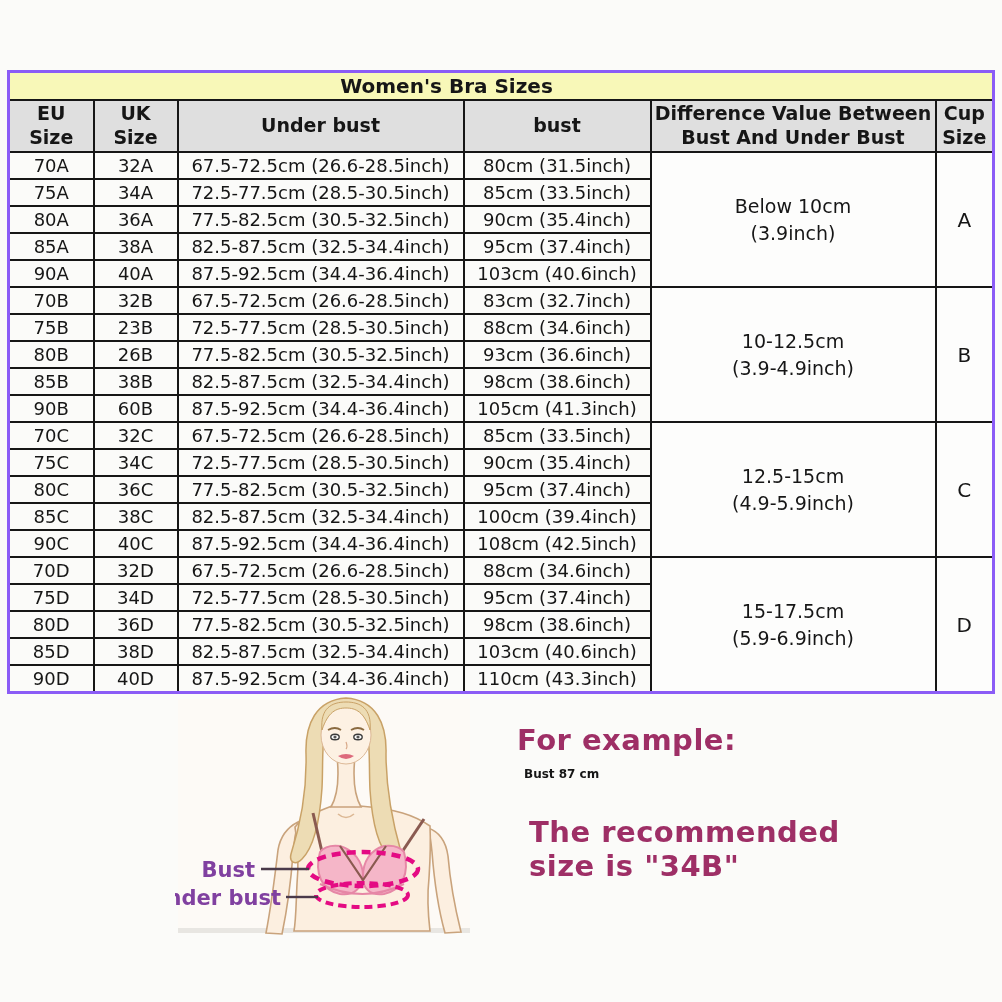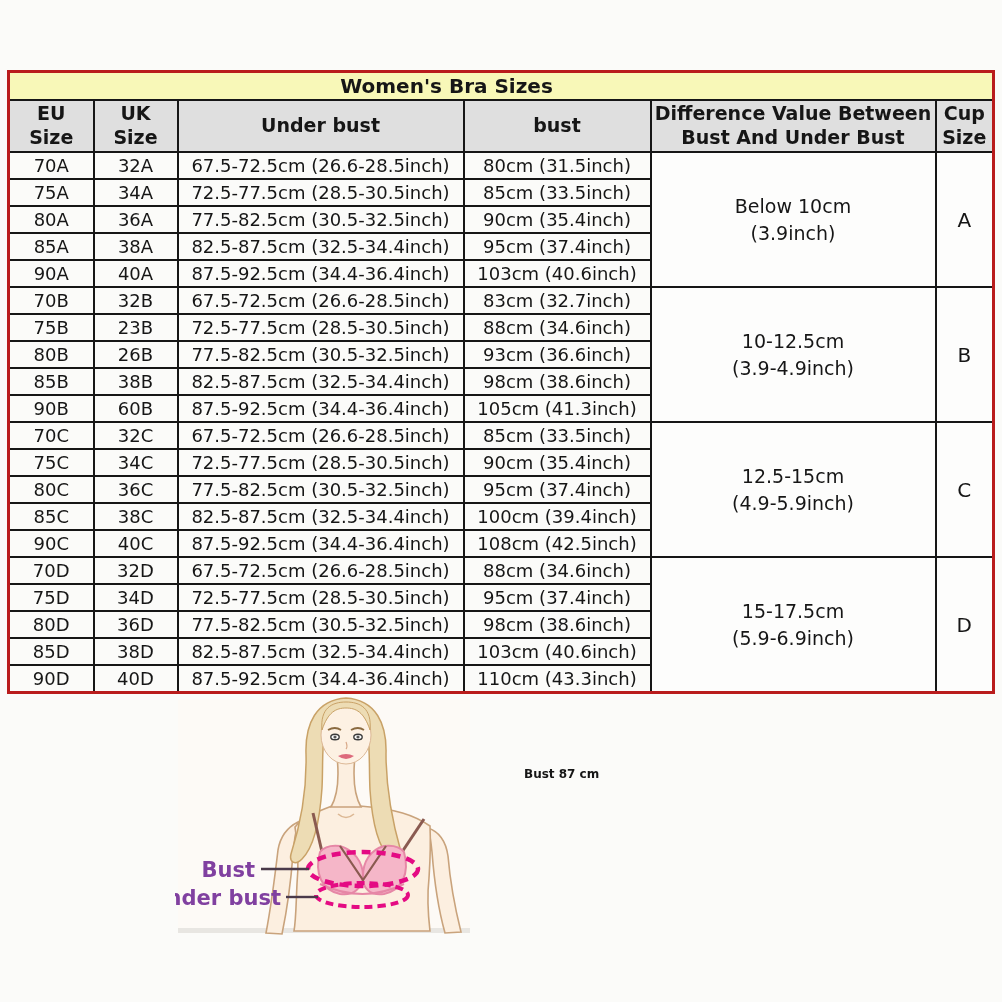--- a/index.html
+++ b/index.html
@@ -9,21 +9,21 @@
     font-family:"DejaVu Sans",sans-serif;
     color:#161616;
     position:relative;
   }
   #stage{position:absolute;left:0;top:0;width:1002px;height:1002px;}
 
   
   #size-table{
     position:absolute;left:7px;top:70px;width:988px;
     border-collapse:collapse;table-layout:fixed;
-    border:3px solid #b91c1c;
+    border:3px solid #8b5cf6;
     background:#fbfbf9;
   }
   #size-table td,#size-table th{
     border:2px solid #161616;
     text-align:center;vertical-align:middle;
     padding:0 3px;overflow:hidden;
   }
   #size-table .title-cell{
     background:#f8f8b8;
     height:26px;font-size:20px;font-weight:bold;
@@ -263,15 +263,18 @@
 
     <ellipse cx="363" cy="869" rx="55" ry="17" fill="none" stroke="#e40b83" stroke-width="4.5" stroke-dasharray="9 6"></ellipse>
     <ellipse cx="362" cy="895" rx="46" ry="12" fill="none" stroke="#e40b83" stroke-width="4" stroke-dasharray="8 5"></ellipse>
 
     <line x1="261" y1="869" x2="309" y2="869" stroke="#4a3a4a" stroke-width="2.4"></line>
     <line x1="286" y1="897" x2="318" y2="897" stroke="#4a3a4a" stroke-width="2.4"></line>
     <text x="255" y="877" text-anchor="end" font-size="21" font-weight="bold" fill="#8040a0">Bust</text>
     <text x="281" y="905" text-anchor="end" font-size="21" font-weight="bold" fill="#8040a0">Under bust</text>
   </svg>
 
+  <div id="example-heading" class="magenta-heading">For example:</div>
   <div id="example-bust">Bust 87 cm</div>
+  <div id="example-recommendation" class="magenta-heading">The recommended
+size is "34B"</div>
 
 </div>
 
 </body></html>

